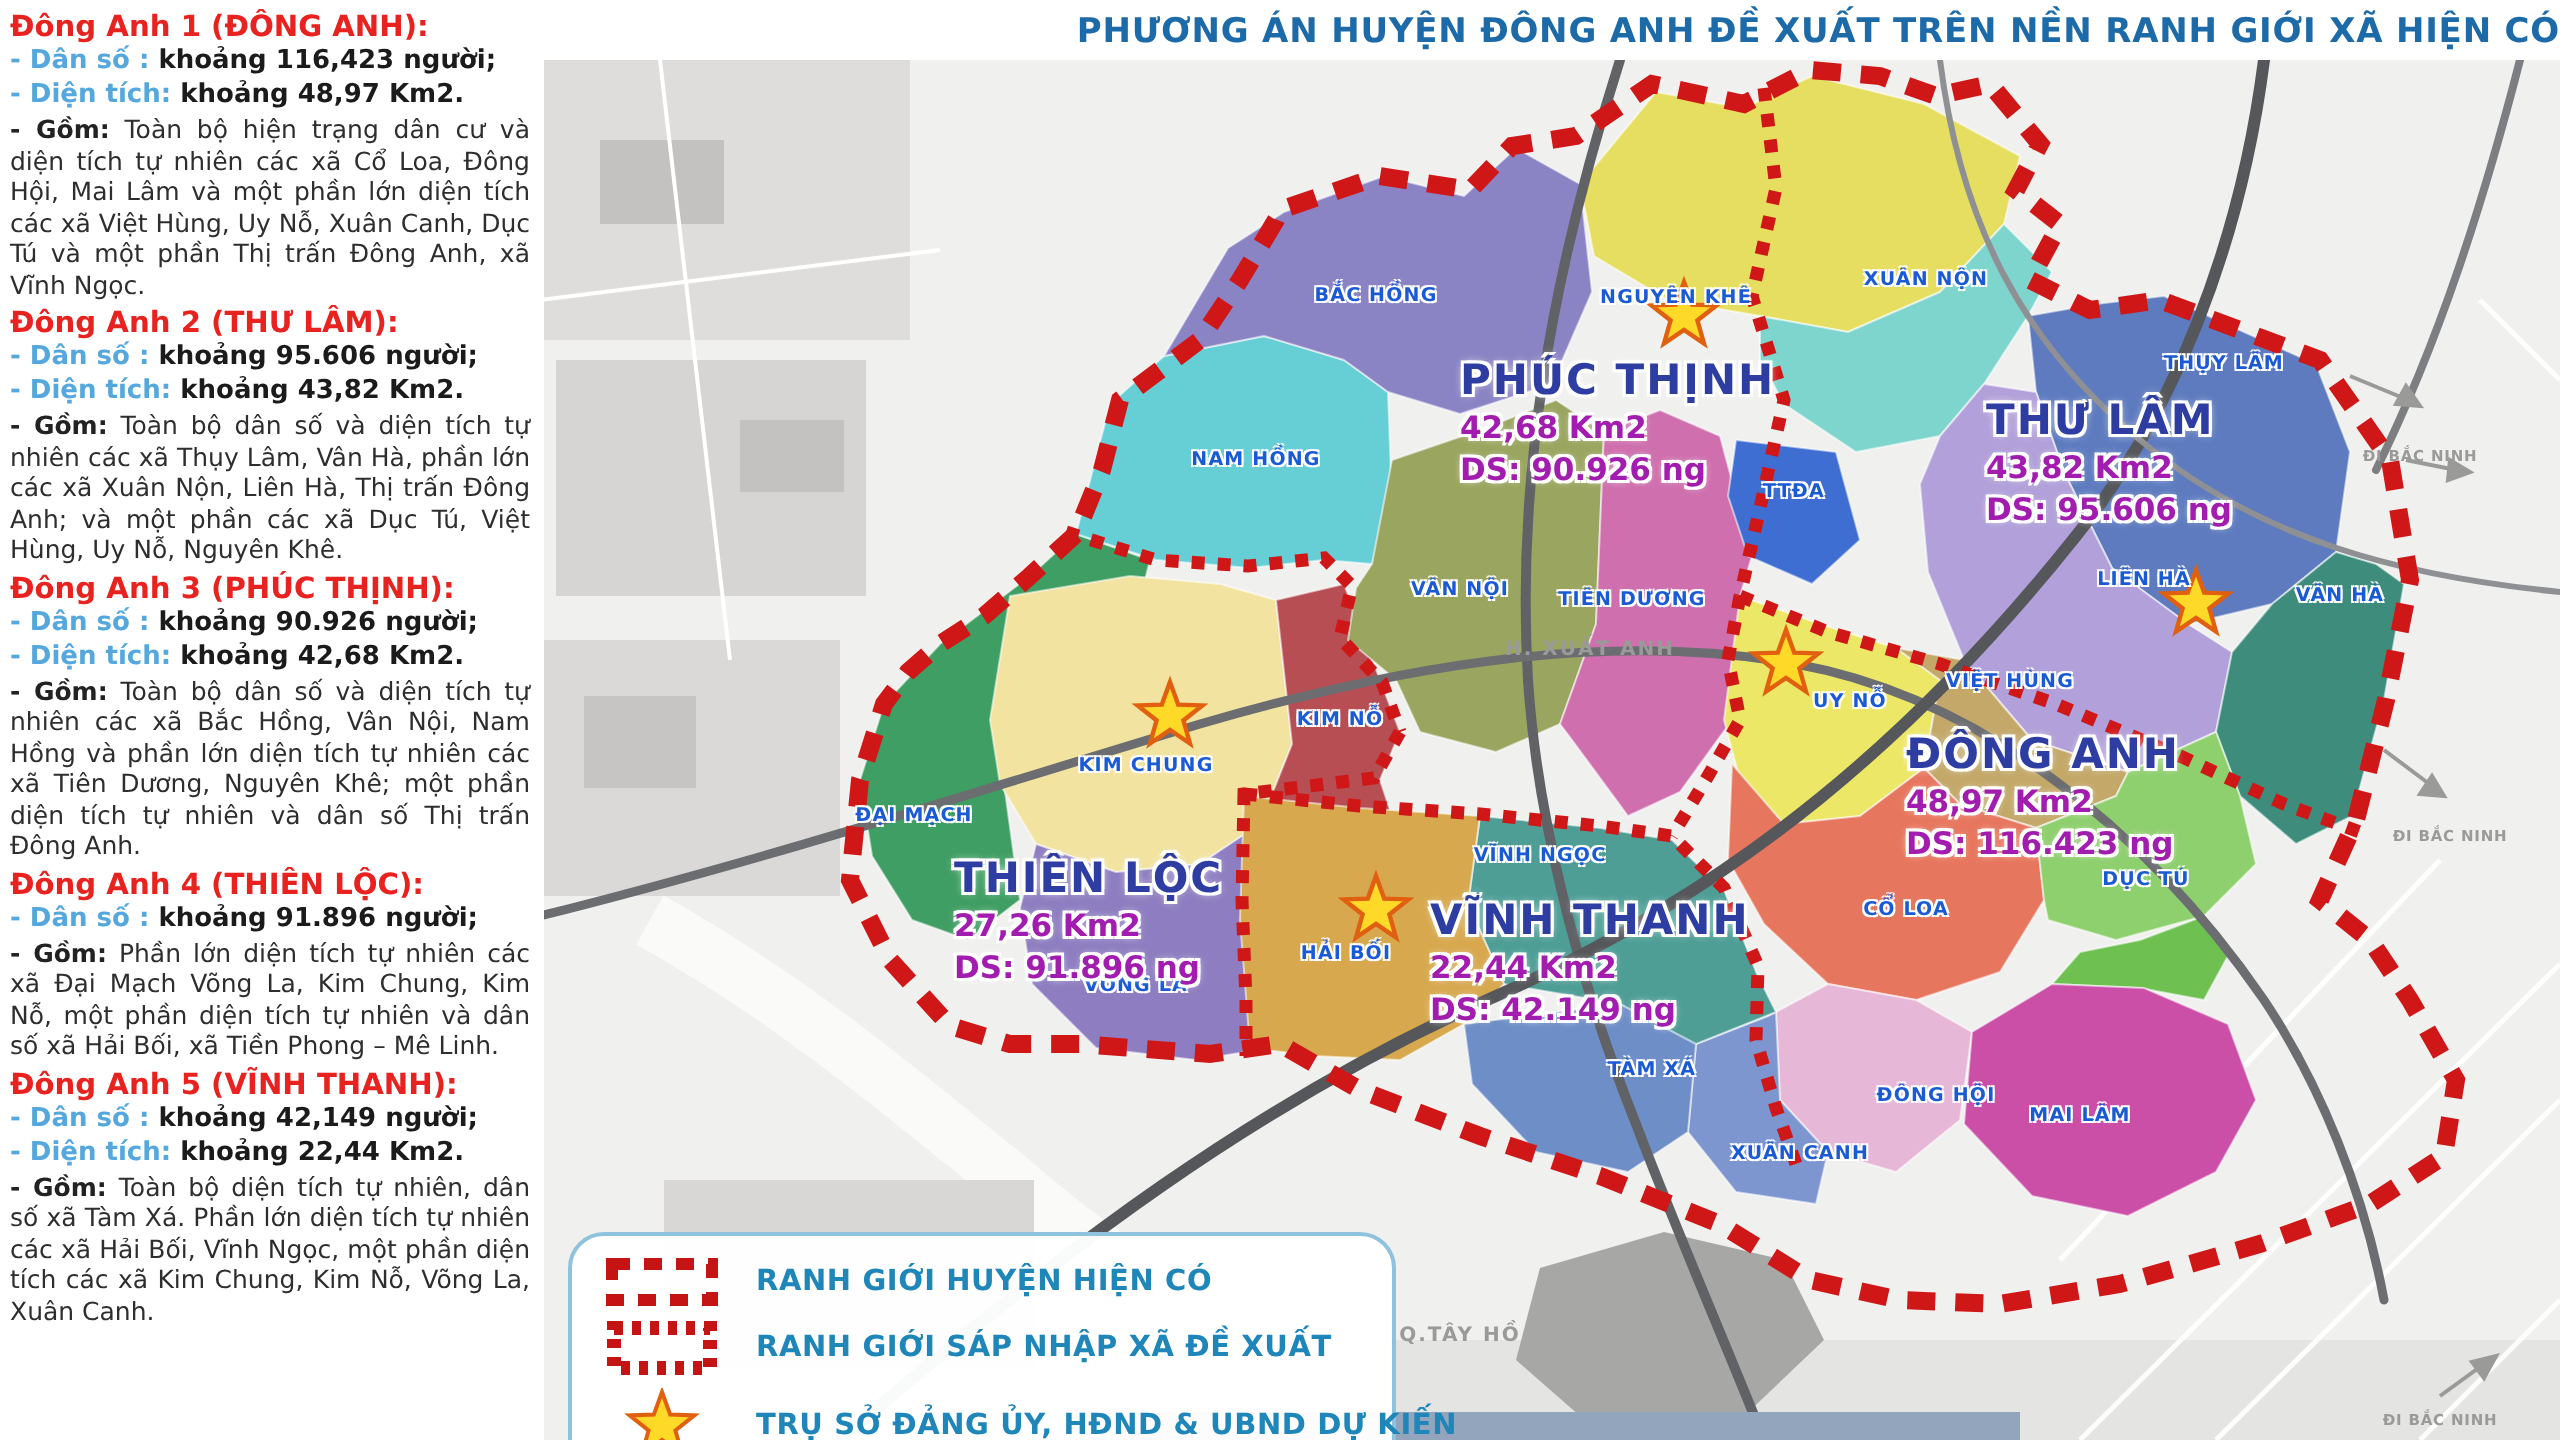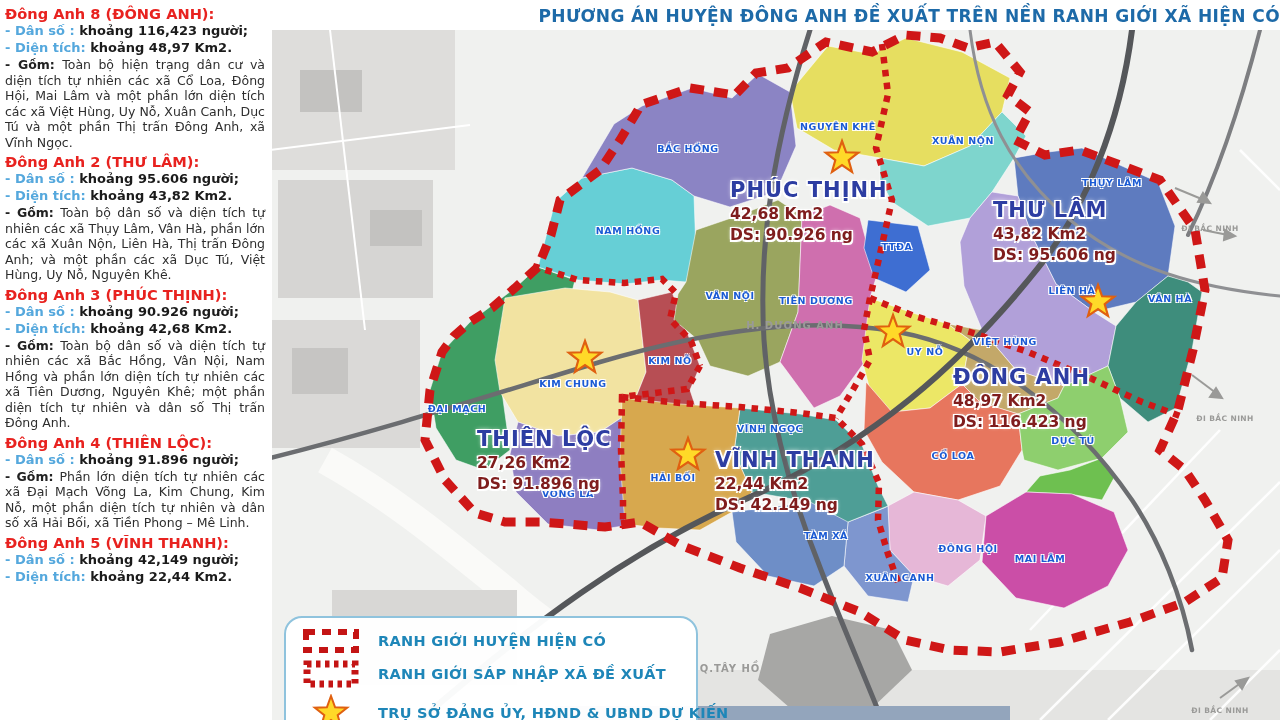--- a/index.html
+++ b/index.html
@@ -26,39 +26,39 @@
 
   .wl { position:absolute; transform:translate(-50%,-50%); font-size:9.5px; font-weight:bold;
     color:#1a5ad4; white-space:nowrap; letter-spacing:.6px;
     text-shadow:-1px -1px 0 #fff,1px -1px 0 #fff,-1px 1px 0 #fff,1px 1px 0 #fff; }
   .gl2 { position:absolute; transform:translate(-50%,-50%); font-size:10px; font-weight:bold;
     color:#9a9a98; white-space:nowrap; letter-spacing:1px;text-align:center; }
   .small-gray { font-size:7.5px; letter-spacing:.4px; }
   .cblock { position:absolute; white-space:nowrap; }
   .cblock .cname { font-size:21px; font-weight:bold; color:#2d3da2; letter-spacing:1px;
     text-shadow:-1.5px -1.5px 0 #fff,1.5px -1.5px 0 #fff,-1.5px 1.5px 0 #fff,1.5px 1.5px 0 #fff,0 0 5px #fff; }
-  .cblock .carea,.cblock .cds { font-size:15.5px; font-weight:bold; color:#7f1d1d; margin-top:3px;
+  .cblock .carea,.cblock .cds { font-size:15.5px; font-weight:bold; color:#a21caf; margin-top:3px;
     text-shadow:-1.5px -1.5px 0 #fff,1.5px -1.5px 0 #fff,-1.5px 1.5px 0 #fff,1.5px 1.5px 0 #fff,0 0 4px #fff; }
 
   
   #legend { position:absolute; left:284px; top:616px; width:414px; height:128px;
     background:rgba(255,255,255,.97); border:2.5px solid #8fc3dd; border-radius:18px;
     z-index:7; padding:8px 14px; display:flex; flex-direction:column; justify-content:space-around; }
   .lrow { display:flex; align-items:center; gap:16px; }
   .licon { width:62px; display:flex; justify-content:center; flex:0 0 62px; }
   .ltext { font-size:14.5px; font-weight:bold; color:#1e86b8; letter-spacing:.3px; white-space:nowrap; }
 </style>
 </head>
 <body>
 
 <div id="stage">
 
   <div id="sidebar">
     <div class="sec">
-      <h2>Đông Anh 8 (ĐÔNG ANH):</h2>
+      <h2>Đông Anh 1 (ĐÔNG ANH):</h2>
       <div class="stat"><span class="lab">- Dân số :</span> <span>khoảng 116,423 người;</span></div>
       <div class="stat"><span class="lab">- Diện tích:</span> <span>khoảng 48,97 Km2.</span></div>
       <div class="gom"><span class="gl">- Gồm:</span> <span>Toàn bộ hiện trạng dân cư và diện tích tự nhiên các xã Cổ Loa, Đông Hội, Mai Lâm và một phần lớn diện tích các xã Việt Hùng, Uy Nỗ, Xuân Canh, Dục Tú và một phần Thị trấn Đông Anh, xã Vĩnh Ngọc.</span></div>
     </div>
     <div class="sec">
       <h2>Đông Anh 2 (THƯ LÂM):</h2>
       <div class="stat"><span class="lab">- Dân số :</span> <span>khoảng 95.606 người;</span></div>
       <div class="stat"><span class="lab">- Diện tích:</span> <span>khoảng 43,82 Km2.</span></div>
       <div class="gom"><span class="gl">- Gồm:</span> <span>Toàn bộ dân số và diện tích tự nhiên các xã Thụy Lâm, Vân Hà, phần lớn các xã Xuân Nộn, Liên Hà, Thị trấn Đông Anh; và một phần các xã Dục Tú, Việt Hùng, Uy Nỗ, Nguyên Khê.</span></div>
     </div>
@@ -70,20 +70,21 @@
     </div>
     <div class="sec">
       <h2>Đông Anh 4 (THIÊN LỘC):</h2>
       <div class="stat"><span class="lab">- Dân số :</span> <span>khoảng 91.896 người;</span></div>
       <div class="gom"><span class="gl">- Gồm:</span> <span>Phần lớn diện tích tự nhiên các xã Đại Mạch Võng La, Kim Chung, Kim Nỗ, một phần diện tích tự nhiên và dân số xã Hải Bối, xã Tiền Phong – Mê Linh.</span></div>
     </div>
     <div class="sec">
       <h2>Đông Anh 5 (VĨNH THANH):</h2>
       <div class="stat"><span class="lab">- Dân số :</span> <span>khoảng 42,149 người;</span></div>
       <div class="stat"><span class="lab">- Diện tích:</span> <span>khoảng 22,44 Km2.</span></div>
+      <div class="gom"><span class="gl">- Gồm:</span> <span>Toàn bộ diện tích tự nhiên, dân số xã Tàm Xá. Phần lớn diện tích tự nhiên các xã Hải Bối, Vĩnh Ngọc, một phần diện tích các xã Kim Chung, Kim Nỗ, Võng La, Xuân Canh.</span></div>
     </div>
   </div>
 
   <div id="maparea">
     <div id="maptitle">PHƯƠNG ÁN HUYỆN ĐÔNG ANH ĐỀ XUẤT TRÊN NỀN RANH GIỚI XÃ HIỆN CÓ</div>
 
     <svg id="mapcanvas" viewBox="0 0 1010 690" xmlns="http://www.w3.org/2000/svg">
       <defs>
         <path id="star" d="M0,-17 L4.1,-5.7 L16.2,-5.3 L6.7,2.2 L10,13.8 L0,7 L-10,13.8 L-6.7,2.2 L-16.2,-5.3 L-4.1,-5.7 Z"></path>
       </defs>
@@ -181,21 +182,21 @@
         <use href="#star" transform="translate(418,425)"></use>
         <use href="#star" transform="translate(623,302)"></use>
         <use href="#star" transform="translate(572,128)"></use>
         <use href="#star" transform="translate(828,272)"></use>
       </g>
     </svg>
 
     <div id="labels">
 
       <span class="wl" style="left:418px;top:118px">BẮC HỒNG</span>
-      <span class="wl" style="left:568px;top:96px">NGUYÊN KHÊ</span>
+      <span class="wl" style="left:568px;top:119px">NGUYÊN KHÊ</span>
       <span class="wl" style="left:693px;top:110px">XUÂN NỘN</span>
       <span class="wl" style="left:842px;top:152px">THỤY LÂM</span>
       <span class="wl" style="left:358px;top:200px">NAM HỒNG</span>
       <span class="wl" style="left:627px;top:216px">TTĐA</span>
       <span class="wl" style="left:460px;top:265px">VÂN NỘI</span>
       <span class="wl" style="left:546px;top:270px">TIÊN DƯƠNG</span>
       <span class="wl" style="left:802px;top:260px">LIÊN HÀ</span>
       <span class="wl" style="left:900px;top:268px">VÂN HÀ</span>
       <span class="wl" style="left:655px;top:321px">UY NỖ</span>
       <span class="wl" style="left:735px;top:311px">VIỆT HÙNG</span>
@@ -205,21 +206,21 @@
       <span class="wl" style="left:298px;top:463px">VÕNG LA</span>
       <span class="wl" style="left:403px;top:447px">HẢI BỐI</span>
       <span class="wl" style="left:500px;top:398px">VĨNH NGỌC</span>
       <span class="wl" style="left:683px;top:425px">CỔ LOA</span>
       <span class="wl" style="left:803px;top:410px">DỤC TÚ</span>
       <span class="wl" style="left:556px;top:505px">TÀM XÁ</span>
       <span class="wl" style="left:630px;top:547px">XUÂN CANH</span>
       <span class="wl" style="left:698px;top:518px">ĐÔNG HỘI</span>
       <span class="wl" style="left:770px;top:528px">MAI LÂM</span>
 
-      <span class="gl2" style="left:525px;top:295px">H. DƯƠNG ANH</span>
+      <span class="gl2" style="left:525px;top:295px">H. XUẤT ANH</span>
       <span class="gl2" style="left:460px;top:638px">Q.TÂY HỒ</span>
       <span class="gl2 small-gray" style="left:940px;top:198px">ĐI BẮC NINH</span>
       <span class="gl2 small-gray" style="left:955px;top:388px">ĐI BẮC NINH</span>
       <span class="gl2 small-gray" style="left:950px;top:680px">ĐI BẮC NINH</span>
 
       <div class="cblock" style="left:460px;top:148px">
         <div class="cname">PHÚC THỊNH</div>
         <div class="carea">42,68 Km2</div>
         <div class="cds">DS: 90.926 ng</div>
       </div>

